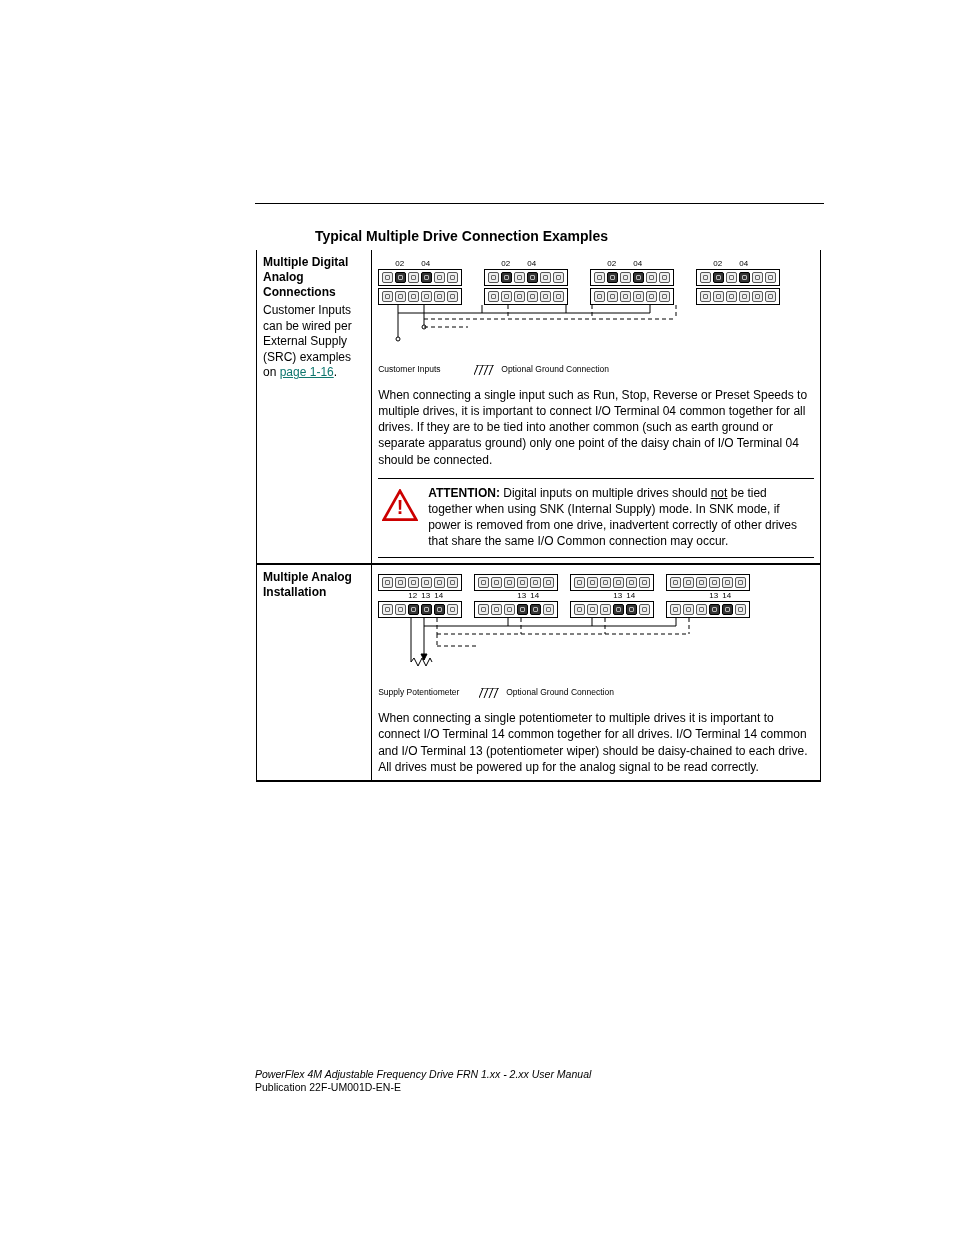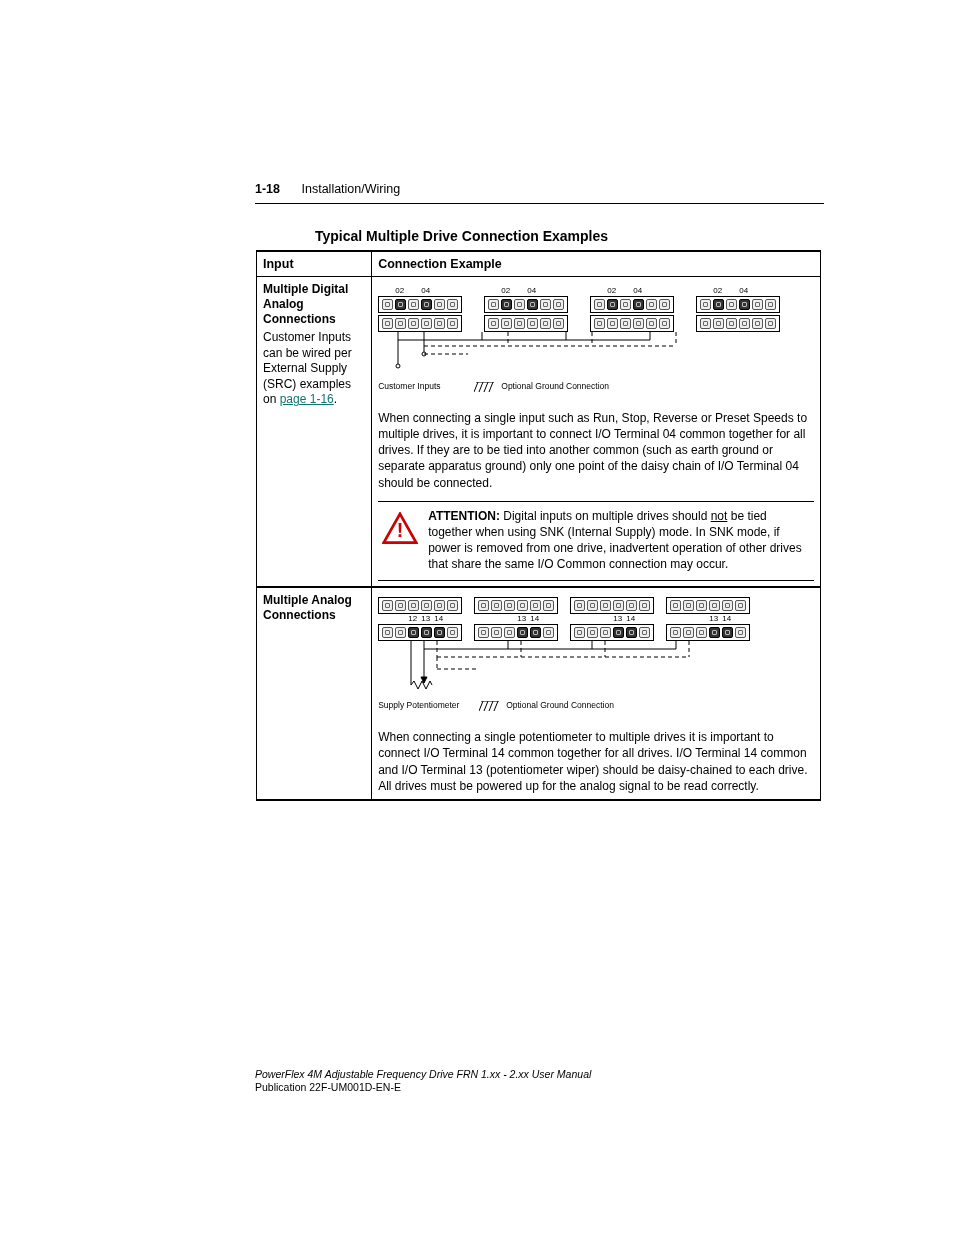--- a/index.html
+++ b/index.html
@@ -70,21 +70,21 @@
     border-bottom: 2px solid #000;
   }
   .col-input { width: 108px; }
   .col-example { width: 380px; }
   .input-title { font-weight: bold; font-size: 12px; line-height: 1.25; }
   .input-desc { font-size: 12px; line-height: 1.3; margin-top: 3px; }
   .link { color: #0f766e; text-decoration: underline; }
   .para {
     font-size: 12px;
     line-height: 1.35;
-    margin-top: 14px;
+    margin-top: 8px;
   }
   .attention-box {
     border-top: 1px solid #000;
     border-bottom: 1px solid #000;
     margin-top: 10px;
     padding: 6px 4px 8px 4px;
     display: flex;
     gap: 10px;
   }
   .attn-tri {
@@ -137,54 +137,46 @@
     line-height: 9px;
   }
   .num-label-row { display: flex; gap: 2px; margin-bottom: 1px; padding: 0 3px; }
   .num-label-row .num-label { width: 11px; }
   .diagram {
     padding-top: 4px;
     padding-bottom: 4px;
   }
   .caption-row {
     font-size: 8.5px;
-    margin-top: 2px;
+    margin-top: 12px;
   }
   .ground-sym {
     display: inline-block;
     width: 22px; height: 10px;
     position: relative;
     vertical-align: middle;
     margin: 0 3px;
   }
   .ground-sym svg { position: absolute; inset: 0; }
   .not { text-decoration: underline; }
 </style>
 </head>
 <body>
 
 <div class="page">
-  <div class="hdr">
-    <span class="page-no">1-18</span>
-    <span>Installation/Wiring</span>
-  </div>
   <div class="top-line"></div>
 
   <div class="section-title">Typical Multiple Drive Connection Examples</div>
 
   <table class="main">
     <colgroup>
         <col class="col-input">
         <col class="col-example">
       </colgroup>
     <tbody>
-      <tr class="header-row">
-        <th>Input</th>
-        <th>Connection Example</th>
-      </tr>
 
       <tr class="body-row">
         <td>
           <div class="input-title">Multiple Digital Analog Connections</div>
           <div class="input-desc">
             <span>Customer Inputs can be wired per External Supply (SRC) examples on </span><a href="#" class="link">page 1-16</a><span>.</span>
           </div>
         </td>
         <td>
           <div class="diagram">
@@ -341,29 +333,29 @@
           <div class="para">When connecting a single input such as Run, Stop, Reverse or Preset Speeds to multiple drives, it is important to connect I/O Terminal 04 common together for all drives. If they are to be tied into another common (such as earth ground or separate apparatus ground) only one point of the daisy chain of I/O Terminal 04 should be connected.</div>
 
           <div class="attention-box">
             <div class="attn-tri">
               <svg viewBox="0 0 40 36">
                   <polygon points="20,2 38,34 2,34" fill="none" stroke="#c00" stroke-width="3"></polygon>
                   <text x="20" y="28" text-anchor="middle" font-size="22" font-weight="bold" fill="#c00">!</text>
                 </svg>
             </div>
             <div class="attn-text">
-              <b>ATTENTION:</b><span>  Digital inputs on multiple drives should </span><span class="not">not</span><span> be tied together when using SNK (Internal Supply) mode. In SNK mode, if power is removed from one drive, inadvertent operation of other drives that share the same I/O Common connection may occur.</span>
+              <b>ATTENTION:</b><span>  Digital inputs on multiple drives should </span><span class="not">not</span><span> be tied together when using SNK (Internal Supply) mode. In SNK mode, if power is removed from one drive, inadvertent correctly of other drives that share the same I/O Common connection may occur.</span>
             </div>
           </div>
         </td>
       </tr>
 
       <tr class="body-row">
         <td>
-          <div class="input-title">Multiple Analog Connections</div>
+          <div class="input-title">Multiple Analog Installation</div>
         </td>
         <td>
           <div class="diagram">
             <div style="display:flex; gap:6px;">
               <div class="term-block">
                 <div class="term-row">
                     <div class="term inner"></div>
                     <div class="term inner"></div>
                     <div class="term inner"></div>
                     <div class="term inner"></div>

